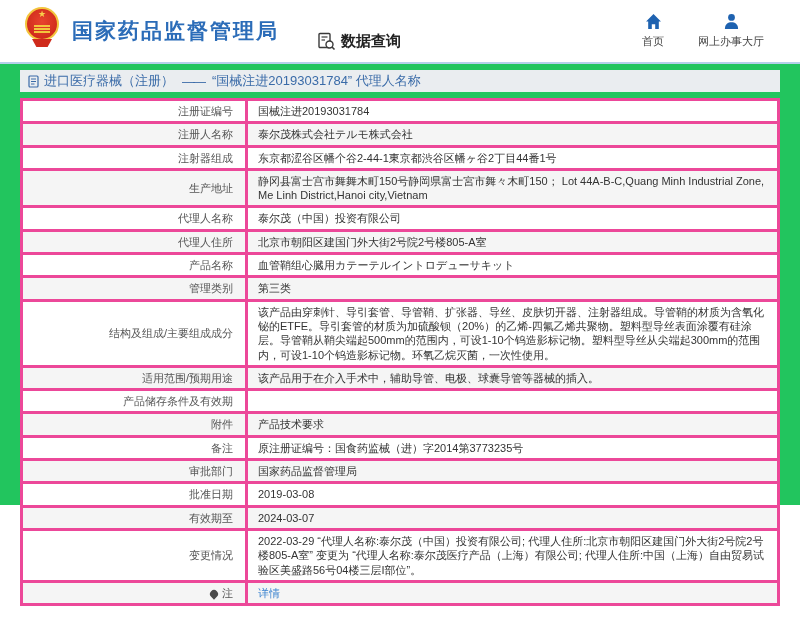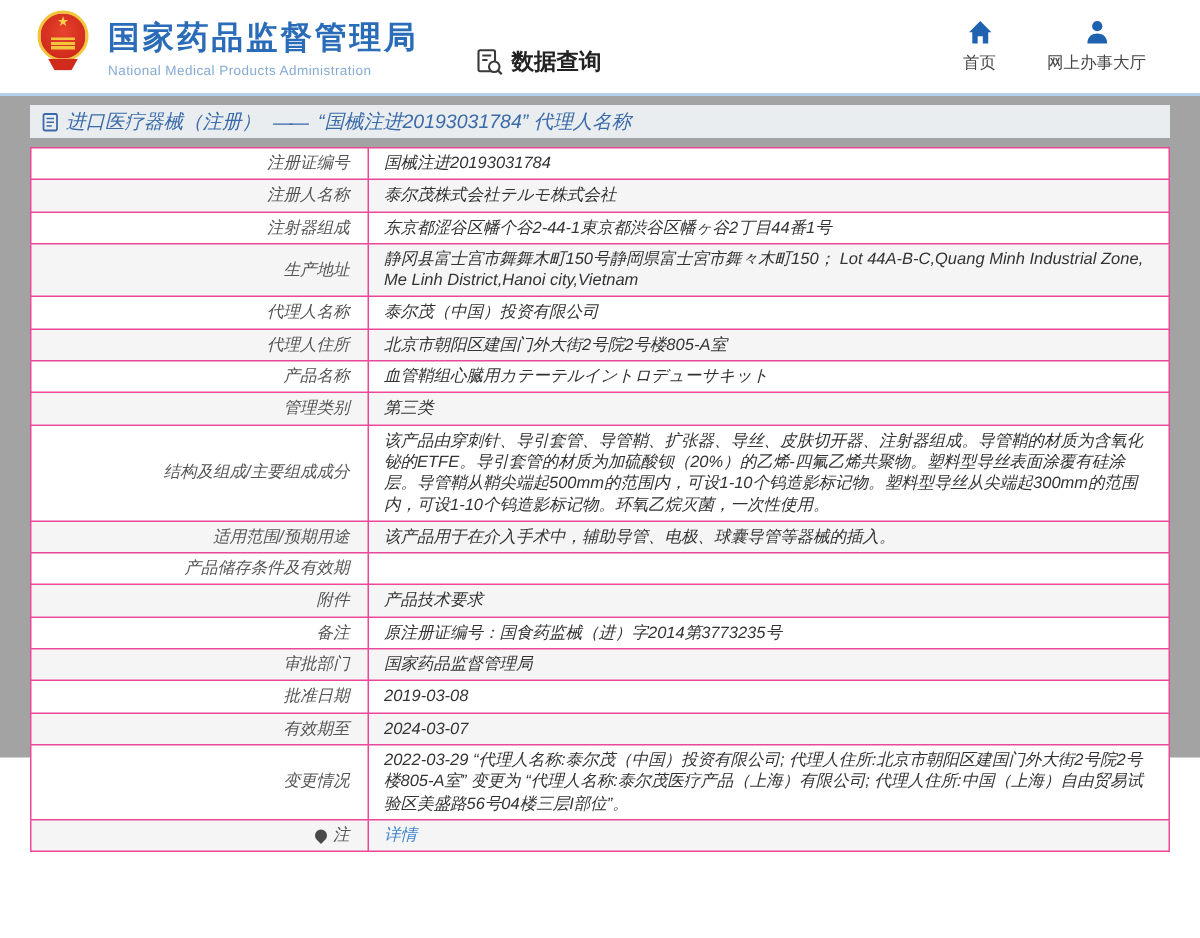--- a/index.html
+++ b/index.html
@@ -29,29 +29,29 @@
   .dq-label { font-size:15px; color:#222; font-weight:bold; }
 
   .quick-links { margin-left:auto; display:flex; gap:34px; padding-right:14px; }
   .ql { display:flex; flex-direction:column; align-items:center; text-decoration:none; cursor:pointer; }
   .ql-icon { width:17px; height:17px; }
   .ql-label { font-size:11px; color:#444; margin-top:4px; }
 
   .header-divider { height:2px; background:#b5d0ea; }
 
   
-  .main { background:#a3a3a3; height:441px; padding:6px 20px 0;font-style:italic; }
+  .main { background:#22c55e; height:441px; padding:6px 20px 0; }
   .breadcrumb { background:#eaedf0; height:22px; display:flex; align-items:center;
       padding:0 8px; color:#3a6ba8; font-size:13px; margin-bottom:6px; }
   .bc-icon { width:12px; height:13px; margin-right:4px; flex:0 0 auto; }
   .bc-sep { margin:0 8px; letter-spacing:-2px; }
   .bc-cat { cursor:pointer; }
 
   table.info { width:100%; border-collapse:collapse; background:#fff; table-layout:fixed; }
-  .info th, .info td { border:1px solid #ec4899; vertical-align:middle; }
+  .info th, .info td { border:3px solid #ec4899; vertical-align:middle; }
   .info th { width:225px; text-align:right; padding:3px 12px; color:#555;
       font-size:11px; font-weight:normal; line-height:1.3; }
   .info td { text-align:left; padding:3px 10px; color:#333; font-size:11px; line-height:1.3;
       word-break:break-all; }
   .info tr:nth-child(even) { background:#f5f5f5; }
   .detail-link { color:#3d85d0; text-decoration:none; cursor:pointer; }
   .pin-icon { display:inline-block; width:8px; height:8px; background:#4a4a4a;
       border-radius:50% 50% 50% 0; transform:rotate(-45deg); margin-right:4px; vertical-align:-1px; }
 </style>
 </head>
@@ -61,21 +61,20 @@
   <div class="logo-block">
     <div class="emblem">
       <div class="emblem-circle">
         <span class="emblem-star">★</span>
         <span class="emblem-gate"></span>
       </div>
       <div class="emblem-ribbon"></div>
     </div>
     <div class="titles">
       <div class="site-title">国家药品监督管理局</div>
-      <div class="site-subtitle">National Medical Products Administration</div>
     </div>
   </div>
 
   <div class="data-query">
     <svg class="dq-icon" viewBox="0 0 19 19">
       <rect x="2" y="1.5" width="11" height="14" rx="1" fill="none" stroke="#3a3a3a" stroke-width="1.4"></rect>
       <line x1="4.5" y1="5" x2="10.5" y2="5" stroke="#3a3a3a" stroke-width="1.2"></line>
       <line x1="4.5" y1="8" x2="8" y2="8" stroke="#3a3a3a" stroke-width="1.2"></line>
       <circle cx="12.5" cy="12.5" r="3.5" fill="#fff" stroke="#3a3a3a" stroke-width="1.4"></circle>
       <line x1="15" y1="15" x2="17.5" y2="17.5" stroke="#3a3a3a" stroke-width="1.6"></line>

